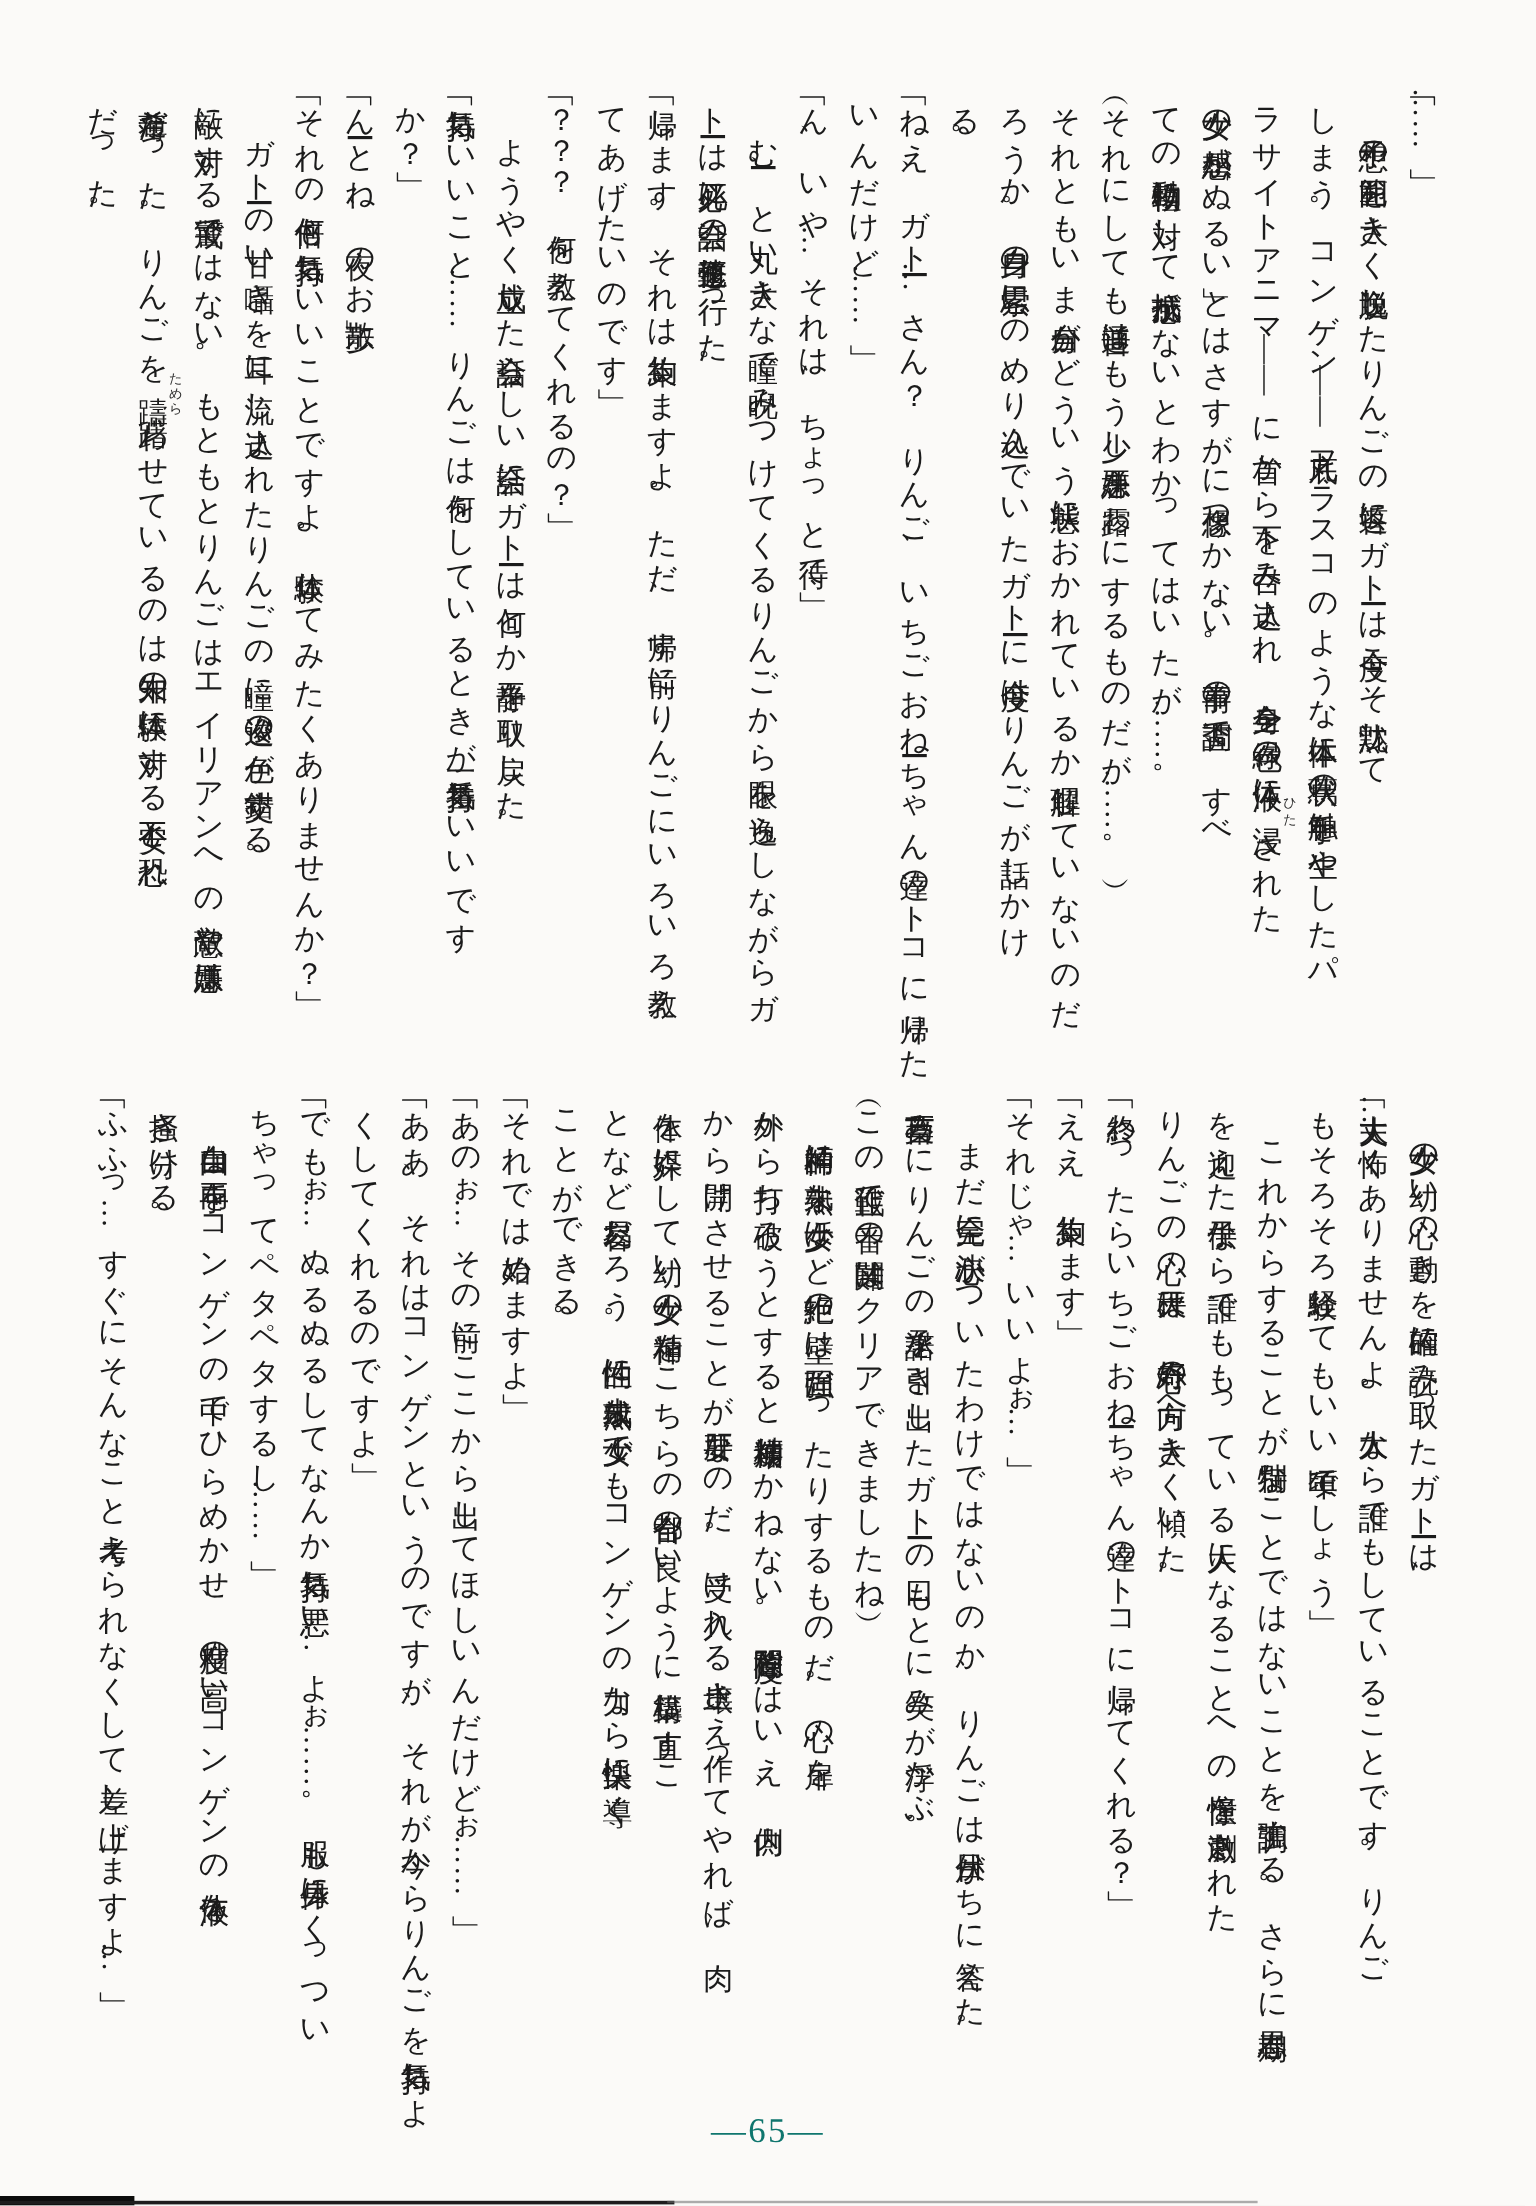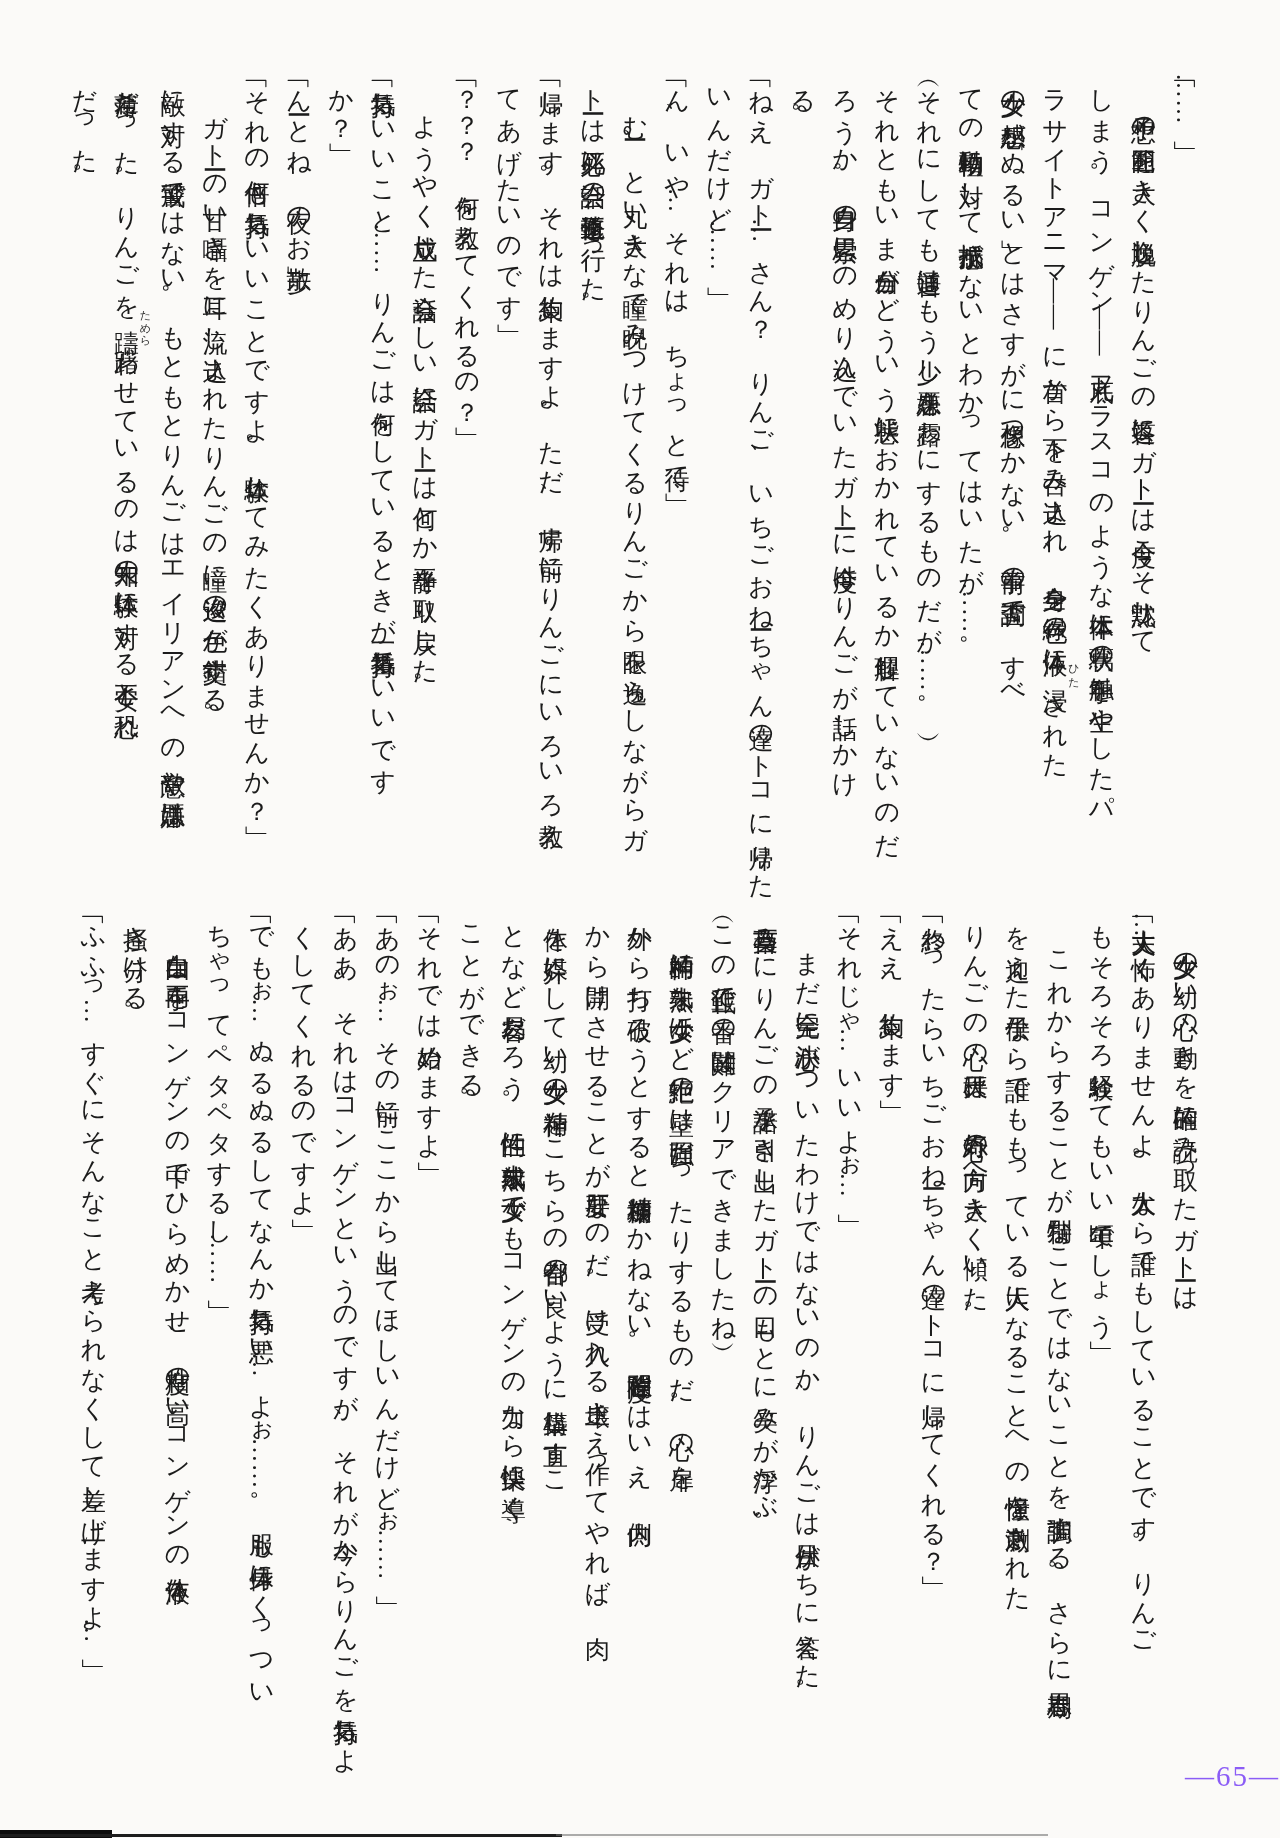--- a/index.html
+++ b/index.html
@@ -23,22 +23,22 @@
     line-height:42px;
     white-space:nowrap;
     letter-spacing:1px;
   }
   .vblock p.ind{text-indent:26px;}
   ruby rt{font-size:11px;letter-spacing:0;color:#2a2a2a;}
   #upper-block{top:72px;right:74px;height:806px;}
   #lower-block{top:908px;right:74px;height:826px;}
   .pagenum{
     position:absolute;top:1760px;left:0;width:100%;
-    text-align:right;
-    font-size:29px;color:#8b5cf6;letter-spacing:2px;
+    text-align:center;
+    font-size:29px;color:#0f766e;letter-spacing:2px;
   }
   .edge-a{position:absolute;left:0;bottom:0;width:112px;height:8px;background:#0c0c0c;}
   .edge-b{position:absolute;left:0;bottom:1px;width:562px;height:3px;background:#1d1d1d;}
   .edge-c{position:absolute;left:556px;bottom:2px;width:492px;height:2px;background:#6a6a6a;opacity:.55;}
 </style>
 </head>
 <body>
 
 <div class="page">
 

